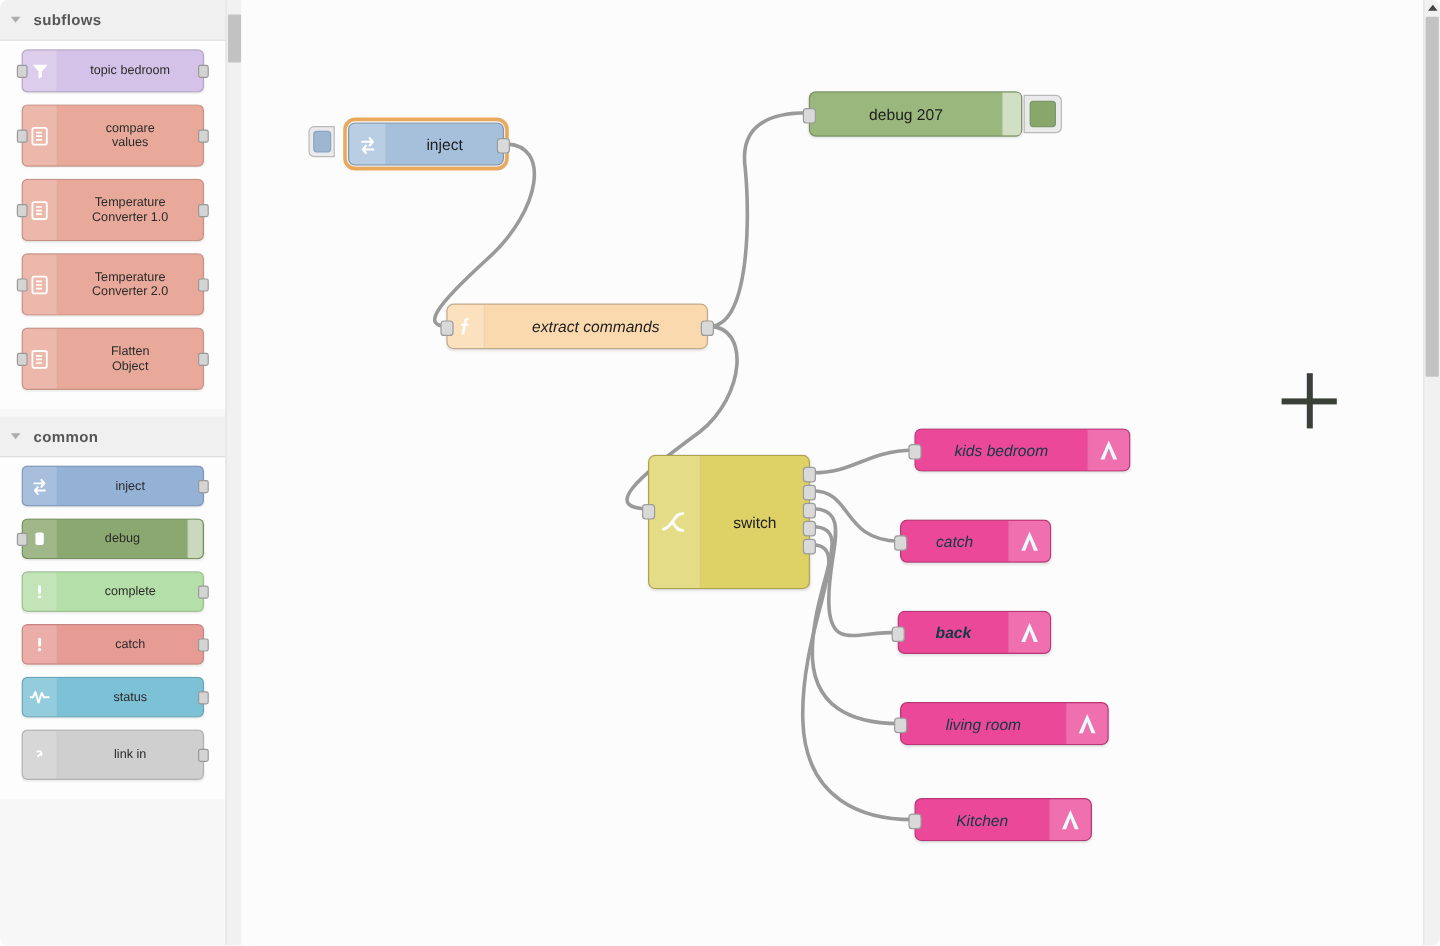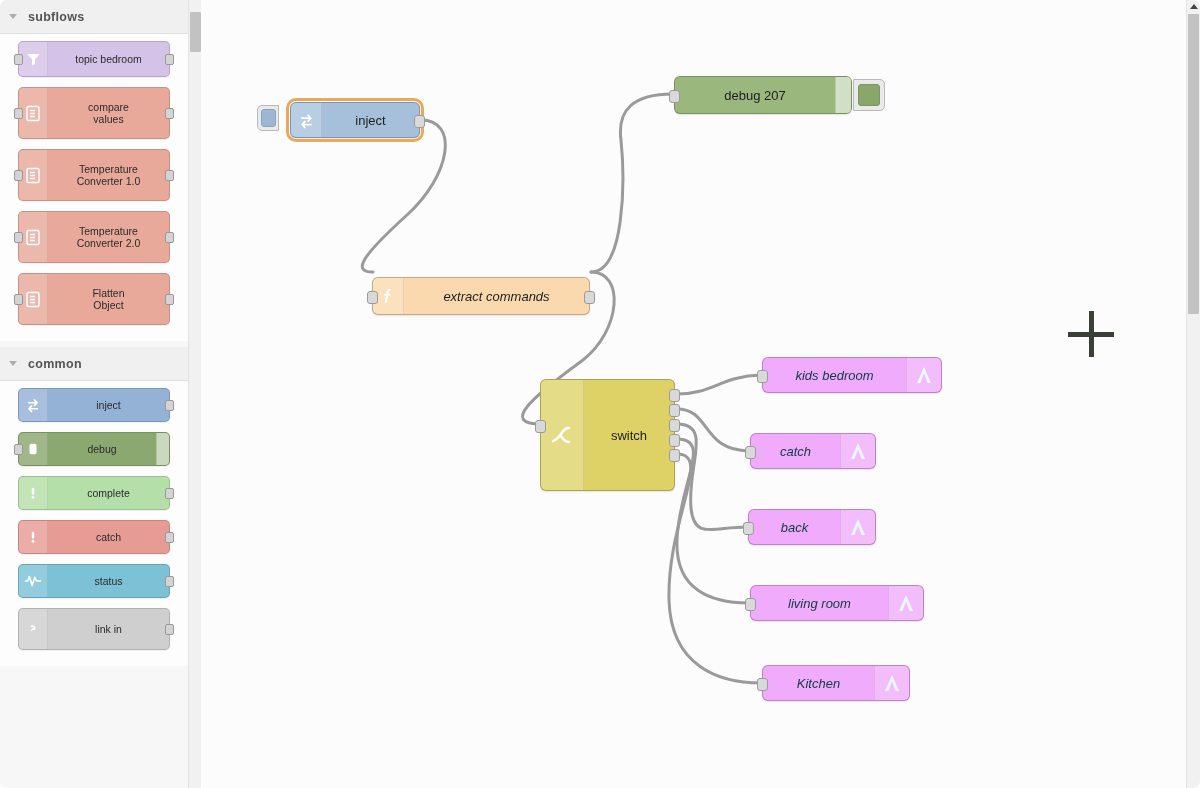--- a/index.html
+++ b/index.html
@@ -223,23 +223,23 @@
     position: absolute;
     width: 9px; height: 11px;
     background: #d9d9d9;
     border: 1px solid #9b9b9b;
     border-radius: 3px;
   }
 
   
   .n-inject  { background: #a6c0dc; }
   .n-debug   { background: #9ab87d; }
-  .n-func    { background: #fbd9ae; margin-top: 24px; }
+  .n-func    { background: #fbd9ae; }
   .n-switch  { background: #ded267; }
-  .n-out     { background: #f0abfc; }
+  .n-out     { background: #ec4899; }
 
   
   .selected {
     outline: 3px solid #e8a95c;
     outline-offset: 1px;
     border-radius: 6px;
   }
 
   
   .btn-tab {
@@ -520,21 +520,21 @@
     <div class="fnode n-out" style="left:549px; top:433px; width:126px; height:36px;">
       <span class="fport" style="left:-6px; top:12px;"></span>
       <div class="flab" style="color:#103a44;font-style:italic">catch</div>
       <div class="fic-right">
         <svg width="20" height="22" viewBox="0 0 20 22">
             <path d="M10 3 L17 19 L13.6 19 L10 9.6 L6.4 19 L3 19 Z" fill="#e8f9ff"></path>
           </svg>
       </div>
     </div>
 
-    <div class="fnode n-out" style="left:547px; top:509px; width:128px; height:36px;">
+    <div class="fnode n-out" style="left:547px; top:509px; width:128px; height:36px;font-weight:bold;">
       <span class="fport" style="left:-6px; top:12px;"></span>
       <div class="flab" style="color:#103a44;font-style:italic">back</div>
       <div class="fic-right">
         <svg width="20" height="22" viewBox="0 0 20 22">
             <path d="M10 3 L17 19 L13.6 19 L10 9.6 L6.4 19 L3 19 Z" fill="#e8f9ff"></path>
           </svg>
       </div>
     </div>
 
     <div class="fnode n-out" style="left:549px; top:585px; width:174px; height:36px;">

